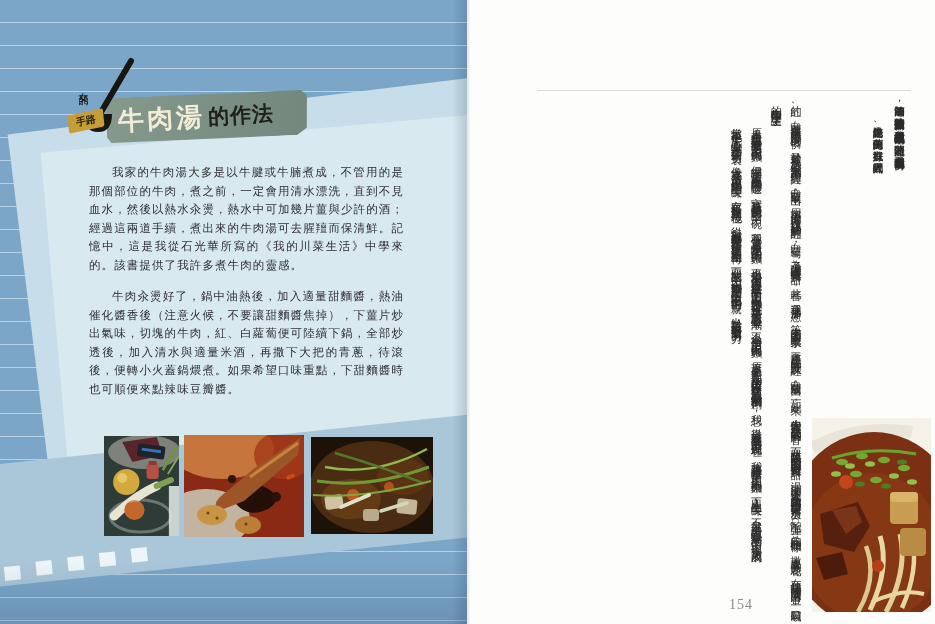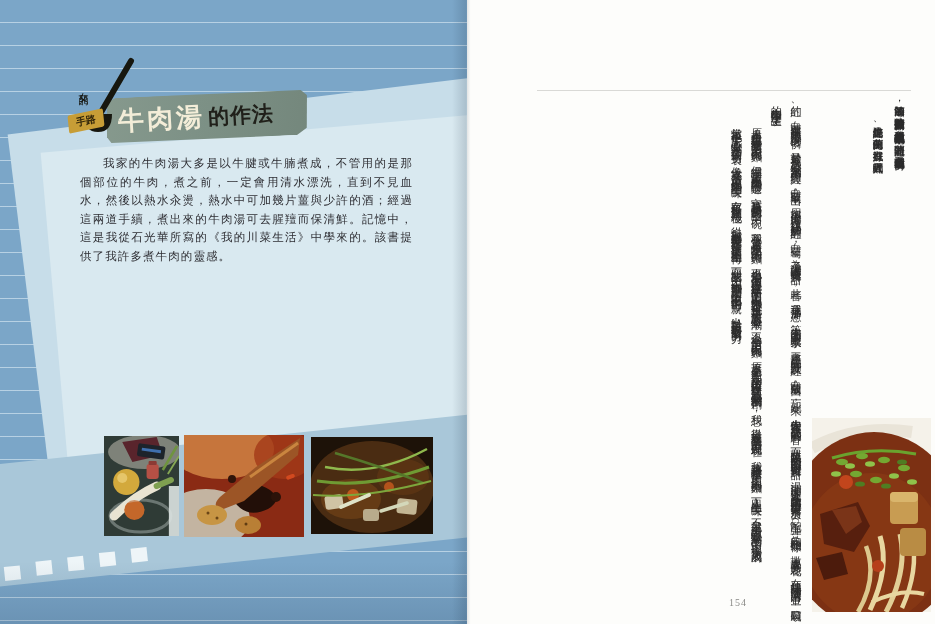--- a/index.html
+++ b/index.html
@@ -40,42 +40,42 @@
         transform:rotate(-3.2deg);z-index:5;display:flex;align-items:center;
         padding-left:12px;box-sizing:border-box;
         clip-path:polygon(1% 10%, 5% 0%, 97% 5%, 100% 16%, 99% 86%, 94% 100%, 2% 95%, 0% 82%);}
   .title-accent{font-size:26px;font-weight:bold;color:#f3edd8;letter-spacing:3px;}
   .title-rest{font-size:21px;font-weight:bold;color:#20201a;letter-spacing:1px;margin-left:3px;}
 
   
   .lp-text{position:absolute;left:76px;top:150px;width:341px;color:#2e2e33;
            font-size:11.5px;line-height:18.5px;letter-spacing:1.1px;
            text-align:justify;z-index:4;}
-  .lp-text p{margin:4px;text-indent:2em;}
+  .lp-text p{margin:13px;text-indent:2em;}
 
   .photo{position:absolute;overflow:hidden;}
   .photo svg{display:block;width:100%;height:100%;}
   .ph1{left:104px;top:436px;width:75px;height:100px;}
   .ph2{left:184px;top:435px;width:120px;height:102px;}
   .ph3{left:311px;top:437px;width:122px;height:97px;}
 
   
   .page-right{position:absolute;left:467px;top:0;width:468px;height:624px;
               background:#fdfdfb;overflow:hidden;}
   .top-rule{position:absolute;left:70px;top:90px;width:374px;height:1px;background:#d9d9d6;}
   .vblock{writing-mode:vertical-rl;color:#2b2b2b;text-align:justify;position:absolute;}
   .vblock p{margin:0;}
   .vblock p.indent{text-indent:2em;}
   .vblock-a{left:341px;top:97px;height:314px;width:102px;
             font-size:10.5px;line-height:21.5px;letter-spacing:0.2px;}
   .vblock-b{left:74px;top:97px;height:508px;width:264px;
             font-size:11px;line-height:19.8px;letter-spacing:1.5px;}
   .rp-photo{position:absolute;left:345px;top:418px;width:119px;height:194px;overflow:hidden;}
   .rp-photo svg{display:block;width:100%;height:100%;}
-  .page-num{position:absolute;left:262px;top:597px;font-size:10px;color:#8b8b88;letter-spacing:1px;}
+  .page-num{position:absolute;left:262px;top:597px;font-size:14px;color:#8b8b88;letter-spacing:1px;}
 
   .spine{position:absolute;left:452px;top:0;width:30px;height:624px;pointer-events:none;
     background:linear-gradient(to right, rgba(20,40,60,0) 0%, rgba(20,40,60,0.16) 46%, rgba(20,40,60,0) 62%);}
 </style>
 </head>
 <body>
 
 <div class="spread">
 
   <div class="page-left">
@@ -102,20 +102,21 @@
     </div>
     <div class="badge">手路</div>
 
     <div class="tape">
       <span class="title-accent">牛肉湯</span>
       <span class="title-rest">的作法</span>
     </div>
 
     <div class="lp-text">
       <p>我家的牛肉湯大多是以牛腱或牛腩煮成，不管用的是那個部位的牛肉，煮之前，一定會用清水漂洗，直到不見血水，然後以熱水汆燙，熱水中可加幾片薑與少許的酒；經過這兩道手續，煮出來的牛肉湯可去腥羶而保清鮮。記憶中，這是我從石光華所寫的《我的川菜生活》中學來的。該書提供了我許多煮牛肉的靈感。</p>
+      <p>牛肉汆燙好了，鍋中油熱後，加入適量甜麵醬，熱油催化醬香後（注意火候，不要讓甜麵醬焦掉），下薑片炒出氣味，切塊的牛肉，紅、白蘿蔔便可陸續下鍋，全部炒透後，加入清水與適量米酒，再撒下大把的青蔥，待滾後，便轉小火蓋鍋煨煮。如果希望口味重點，下甜麵醬時也可順便來點辣味豆瓣醬。</p>
     </div>
 
     <div class="photo ph1">
       <svg viewBox="0 0 74 100" preserveAspectRatio="none">
         <rect width="74" height="100" fill="#2f3b36"></rect>
         <ellipse cx="40" cy="16" rx="36" ry="17" fill="#7e8279"></ellipse>
         <path d="M18 6 L52 1 L58 19 L28 26 Z" fill="#59242c"></path>
         <g transform="rotate(8 47 16)">
           <rect x="33" y="9" width="27" height="13" rx="2" fill="#1d232b"></rect>
           <rect x="37" y="13" width="19" height="3" fill="#3f6fae"></rect>

